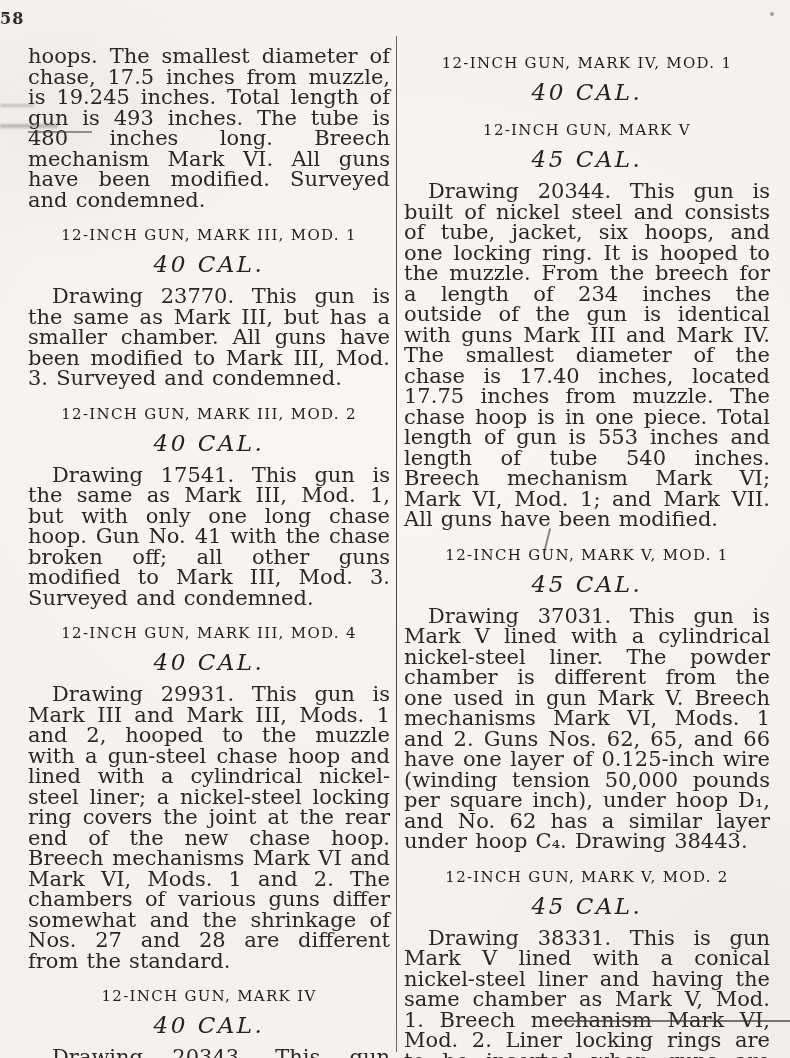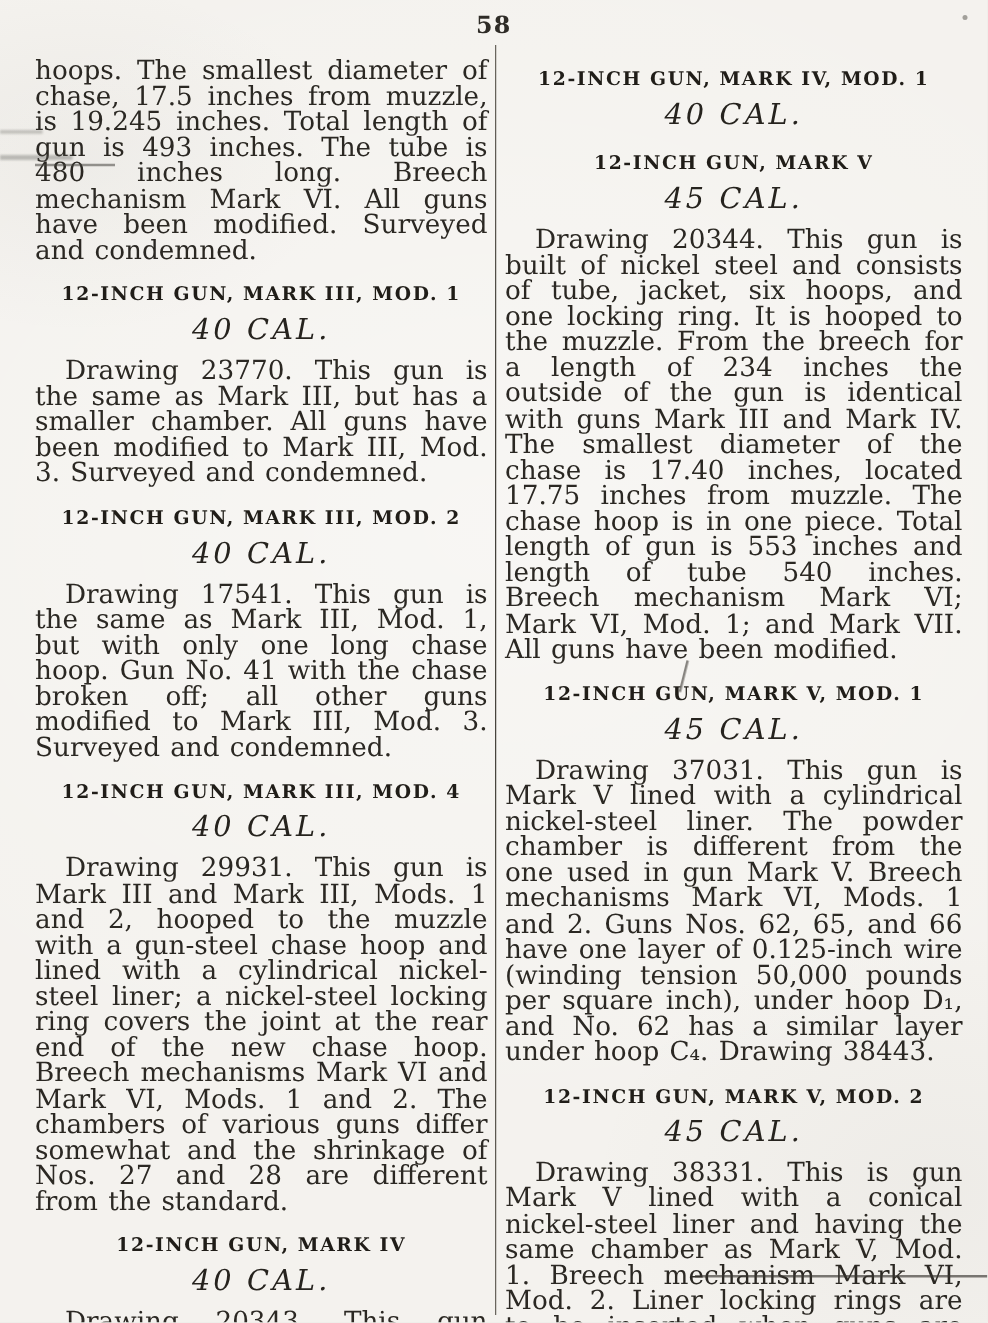--- a/index.html
+++ b/index.html
@@ -14,35 +14,35 @@
     background: #f4f2ee;
     background-image:
       radial-gradient(ellipse 900px 700px at 50% 40%, rgba(255,255,255,0.35), rgba(0,0,0,0) 70%),
       radial-gradient(ellipse 300px 200px at 8% 12%, rgba(120,115,105,0.06), rgba(0,0,0,0) 70%),
       radial-gradient(ellipse 400px 300px at 95% 90%, rgba(120,115,105,0.05), rgba(0,0,0,0) 70%);
     overflow: hidden;
     color: #2b2823;
   }
   .pagenum {
     position: absolute; top: 9px; left: 0; right: 0;
-    text-align: center;
-    font-size: 19px; font-weight: bold; letter-spacing: 1px;
+    text-align: left;
+    font-size: 16px; font-weight: bold; letter-spacing: 1px;
     color: #2f2c27;
   }
   .divider {
     position: absolute; left: 396px; top: 36px; height: 1016px; width: 1px;
     background: linear-gradient(#6a665e, #413e38 30%, #4b4840 70%, #6a665e);
   }
   .col { position: absolute; top: 46px; }
   .col-left  { left: 28px;  width: 362px; }
   .col-right { left: 404px; width: 366px; }
   .heading {
     margin: 16px 0 7px;
     text-align: center;
-    font-size: 15px; font-weight: bold; letter-spacing: 1.3px;
+    font-size: 15px; font-weight: normal; letter-spacing: 1.3px;
     color: #201d18;
     white-space: nowrap;
   }
   .sec:first-child .heading { margin-top: 8px; }
   .cal {
     margin: 0 0 9px;
     text-align: center;
     font-style: italic;
     font-size: 23px; letter-spacing: 2.5px;
     color: #26231e;

